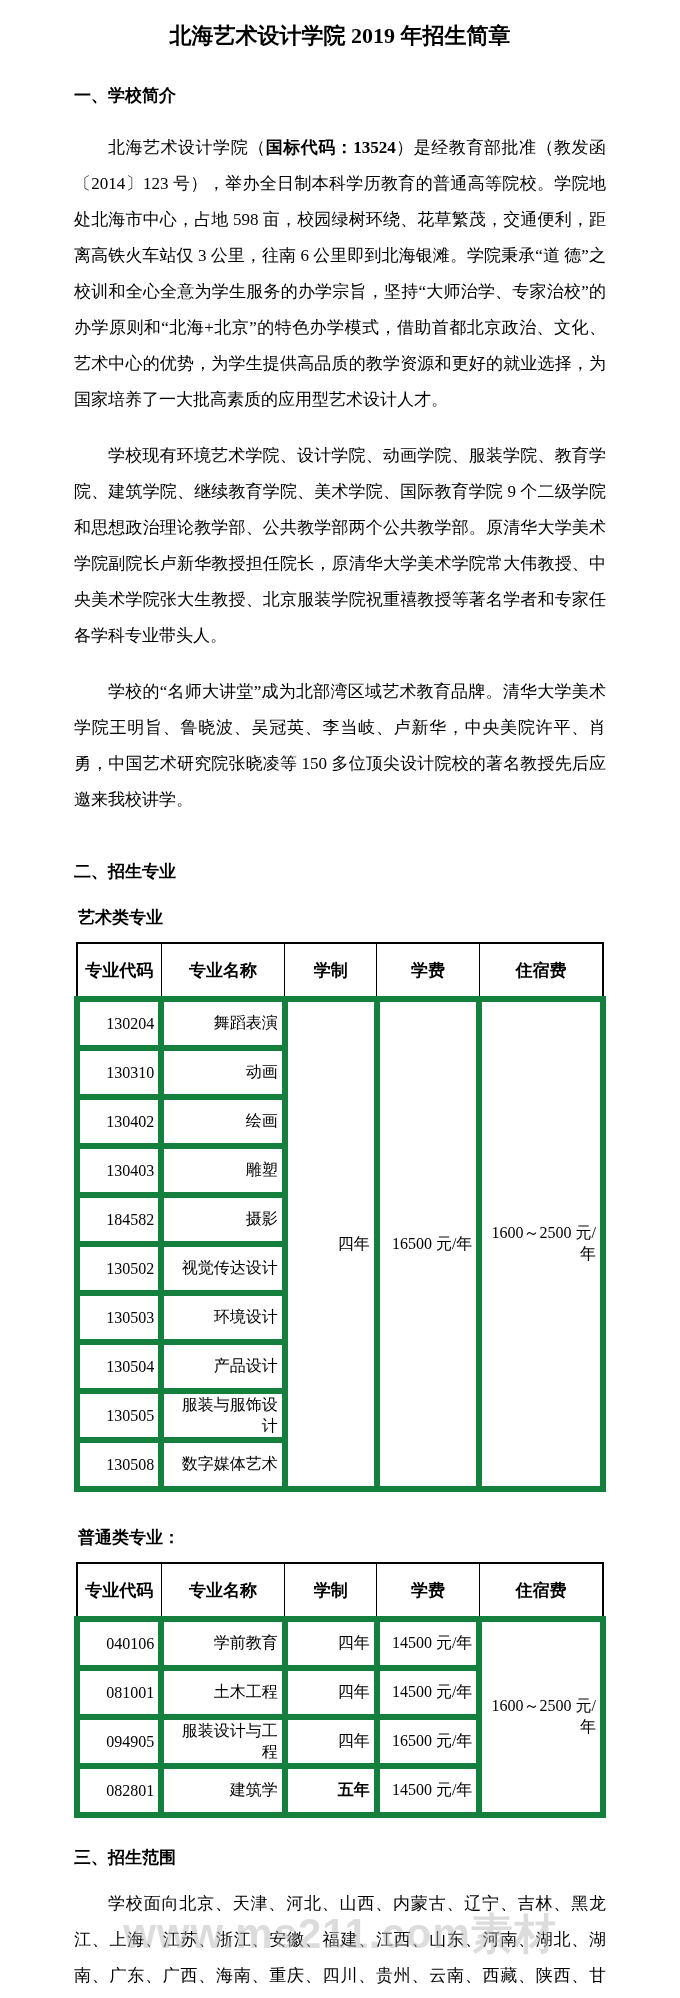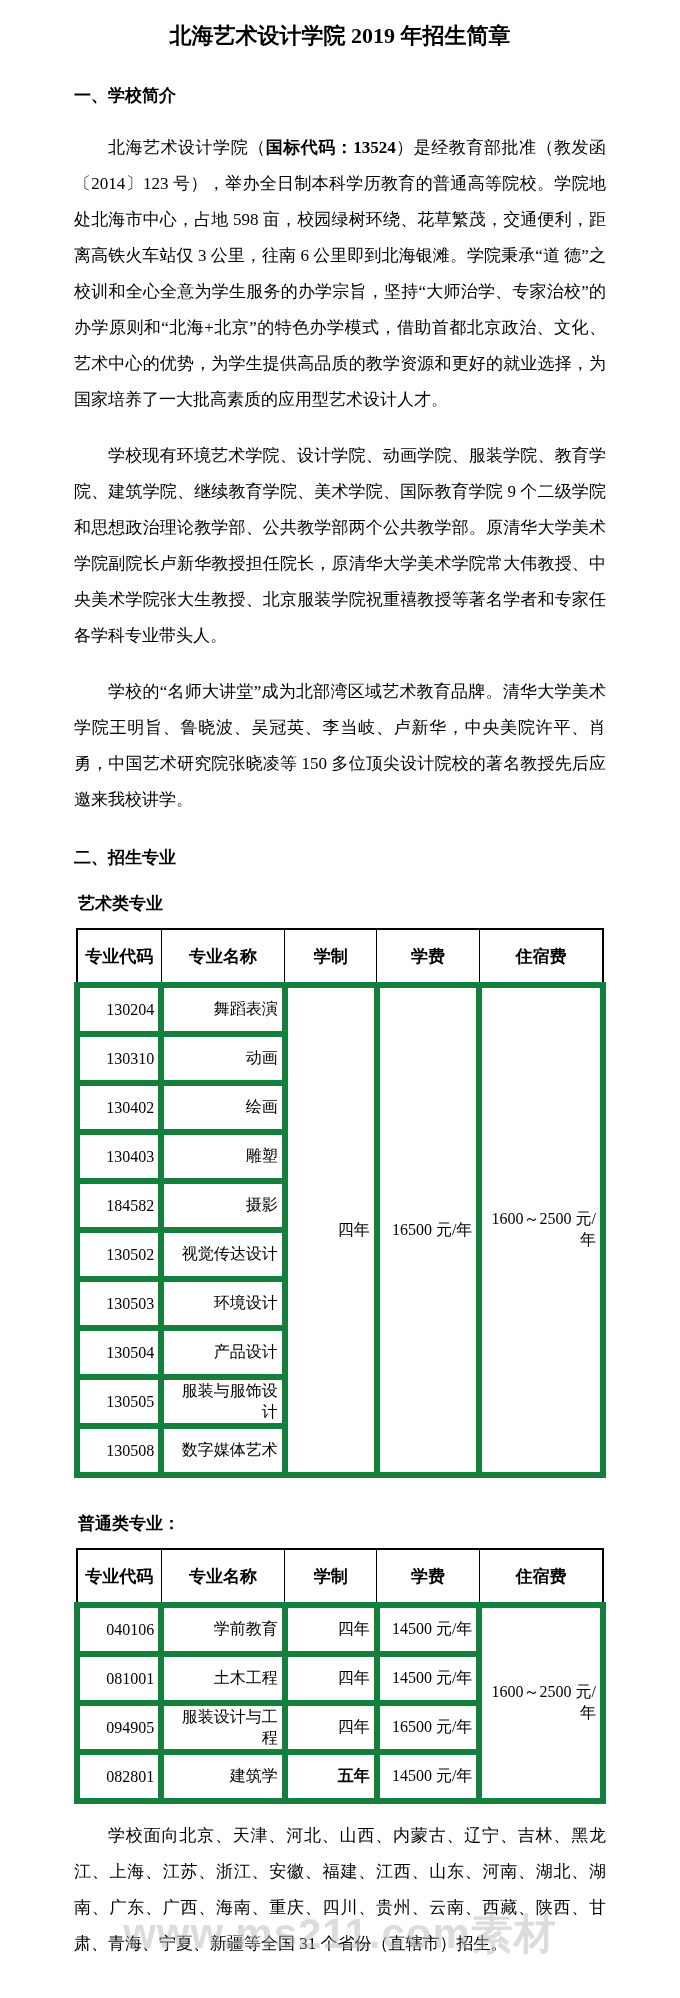--- a/index.html
+++ b/index.html
@@ -76,21 +76,21 @@
 
     <h2 class="sec-heading">一、学校简介</h2>
 
 
     <p class="para"><span>北海艺术设计学院（</span><span class="bold">国标代码：13524</span><span>）是经教育部批准（教发函〔2014〕123 号），举办全日制本科学历教育的普通高等院校。学院地处北海市中心，占地 598 亩，校园绿树环绕、花草繁茂，交通便利，距离高铁火车站仅 3 公里，往南 6 公里即到北海银滩。学院秉承“道 德”之校训和全心全意为学生服务的办学宗旨，坚持“大师治学、专家治校”的办学原则和“北海+北京”的特色办学模式，借助首都北京政治、文化、艺术中心的优势，为学生提供高品质的教学资源和更好的就业选择，为国家培养了一大批高素质的应用型艺术设计人才。</span></p>
 
     <p class="para">学校现有环境艺术学院、设计学院、动画学院、服装学院、教育学院、建筑学院、继续教育学院、美术学院、国际教育学院 9 个二级学院和思想政治理论教学部、公共教学部两个公共教学部。原清华大学美术学院副院长卢新华教授担任院长，原清华大学美术学院常大伟教授、中央美术学院张大生教授、北京服装学院祝重禧教授等著名学者和专家任各学科专业带头人。</p>
 
     <p class="para">学校的“名师大讲堂”成为北部湾区域艺术教育品牌。清华大学美术学院王明旨、鲁晓波、吴冠英、李当岐、卢新华，中央美院许平、肖勇，中国艺术研究院张晓凌等 150 多位顶尖设计院校的著名教授先后应邀来我校讲学。</p>
 
-    <h2 class="sec-heading" style="margin-top:26px;">二、招生专业</h2>
+    <h2 class="sec-heading" style="margin-top:40px;">二、招生专业</h2>
 
     <div class="sub-label" style="margin-top:18px;">艺术类专业</div>
 
     <table class="tbl tbl-art">
       <colgroup>
         <col style="width:16%">
           <col style="width:23.5%">
           <col style="width:17.5%">
           <col style="width:19.5%">
           <col style="width:23.5%">
@@ -192,19 +192,20 @@
         </tr>
         <tr>
           <td>082801</td>
           <td>建筑学</td>
           <td class="bold">五年</td>
           <td>14500 元/年</td>
         </tr>
       </tbody>
     </table>
 
+    <h2 class="sec-heading" style="margin-top:26px;">三、招生范围</h2>
 
     <p class="para" style="margin-top:14px;">学校面向北京、天津、河北、山西、内蒙古、辽宁、吉林、黑龙江、上海、江苏、浙江、安徽、福建、江西、山东、河南、湖北、湖南、广东、广西、海南、重庆、四川、贵州、云南、西藏、陕西、甘肃、青海、宁夏、新疆等全国 31 个省份（直辖市）招生。</p>
 
   </div>
 
   <div class="watermark">www.ms211.com素材</div>
 </div>
 
 </body></html>

